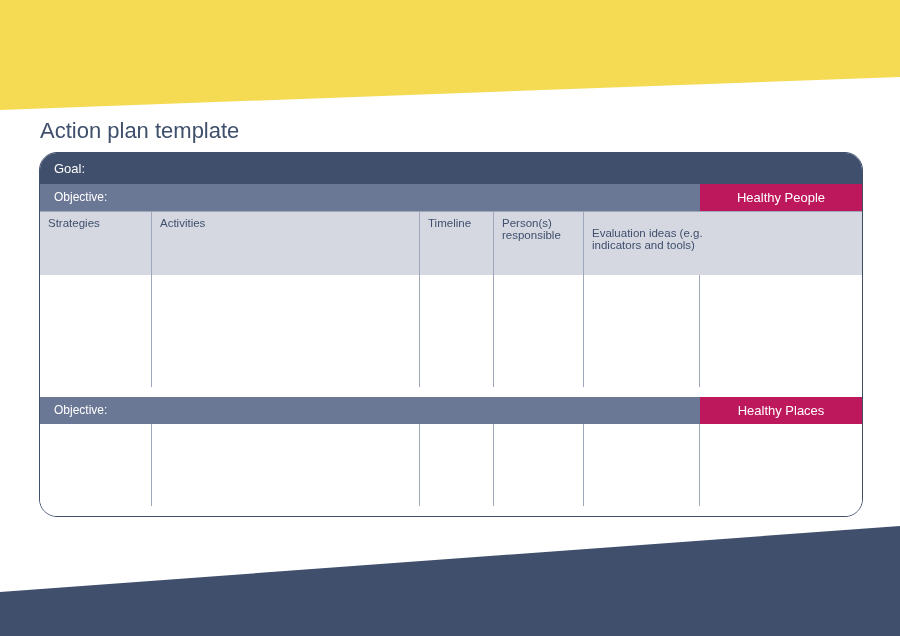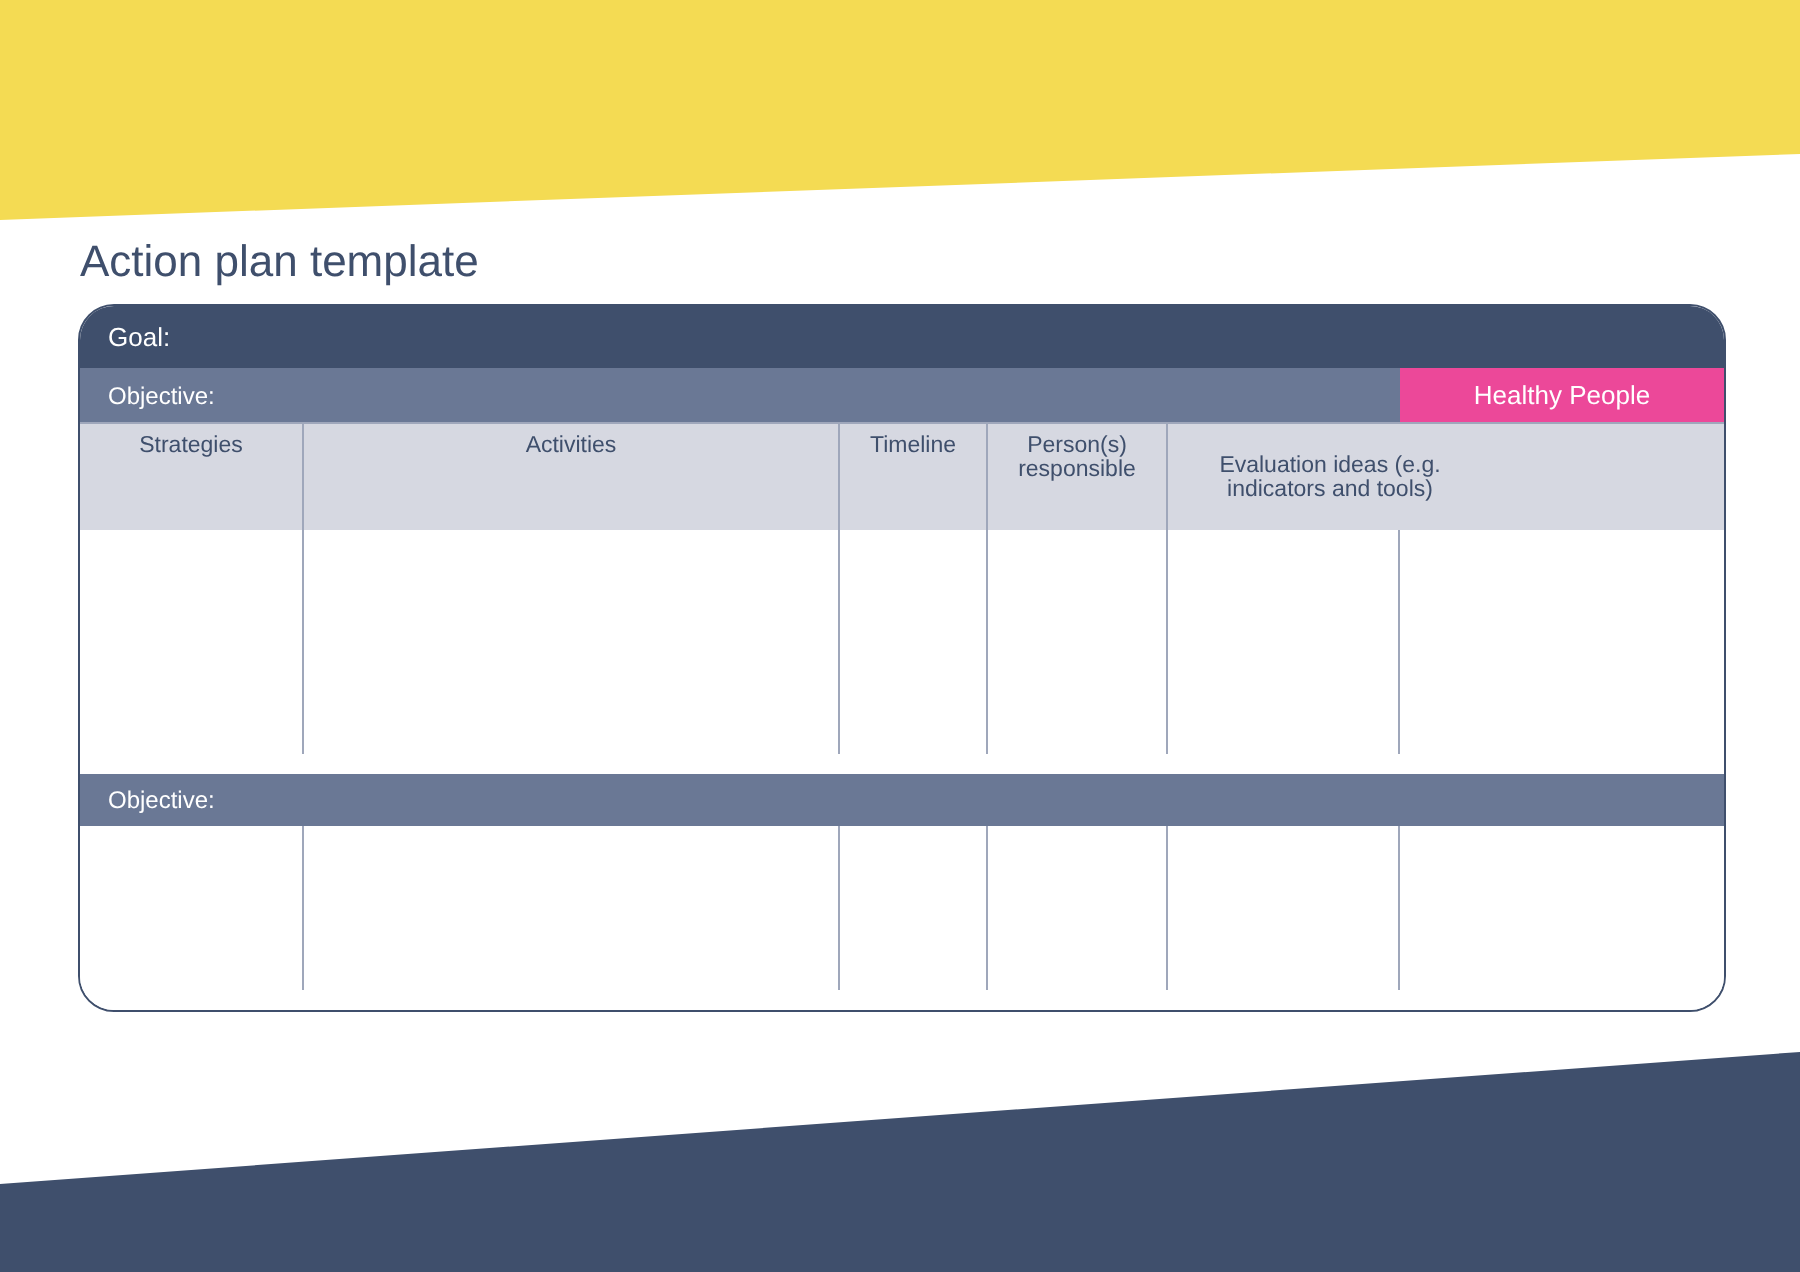--- a/index.html
+++ b/index.html
@@ -27,37 +27,37 @@
     border: 1px solid #3f4f6c; border-radius: 18px; overflow: hidden;
     background: #fff;
   }
 
   .goal-bar {
     background: #3f4f6c; color: #fff; font-size: 13px;
     padding: 8px 14px;
   }
 
   .objective-row {
-    display: flex; align-items: center; background: #6a7895; color: #fff;
+    display: flex; align-items: flex-start; background: #6a7895; color: #fff;
     font-size: 12px;
   }
   .objective-row .obj-label {
     flex: 1; padding: 6px 14px;
   }
   .objective-row .obj-tag {
-    width: 162px; background: #ec4899; text-align: center;
+    width: 162px; background: #be185d; text-align: center;
     padding: 6px 4px; font-size: 13px;
   }
 
   .head-row {
     display: flex; background: #d6d8e1; color: #3f4f6c;
     font-size: 11.5px; border-top: 1px solid #9fa7bb;
   }
   .head-row > div {
-    padding: 5px 8px 14px 8px; border-right: 1px solid #9fa7bb; text-align: center;
+    padding: 5px 8px 24px 8px; border-right: 1px solid #9fa7bb;
   }
   .head-row > div:last-child { border-right: none; }
 
   .body-row {
     display: flex; background: #fff;
   }
   .body-row > div {
     border-right: 1px solid #9fa7bb;
   }
   .body-row > div:last-child { border-right: none; }
@@ -101,20 +101,21 @@
       <div class="c1"></div>
       <div class="c2"></div>
       <div class="c3"></div>
       <div class="c4"></div>
       <div class="c5"></div>
       <div class="c6"></div>
     </div>
 
     <div class="objective-row">
       <div class="obj-label">Objective:</div>
+      <div class="obj-tag">Healthy Places</div>
     </div>
 
     <div class="body-row short">
       <div class="c1"></div>
       <div class="c2"></div>
       <div class="c3"></div>
       <div class="c4"></div>
       <div class="c5"></div>
       <div class="c6"></div>
     </div>

